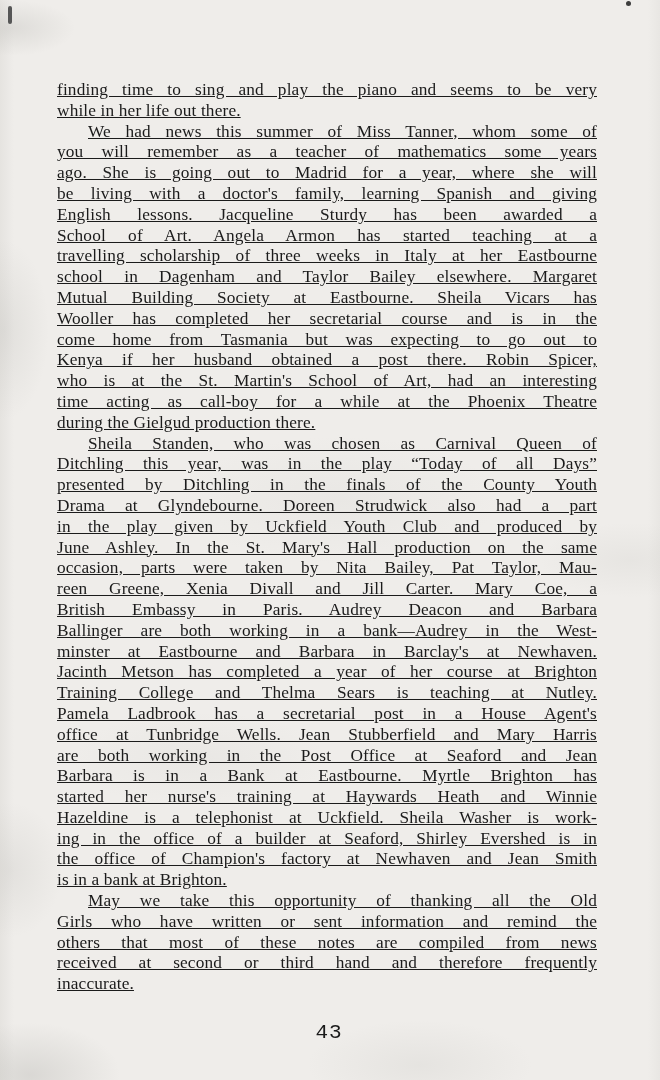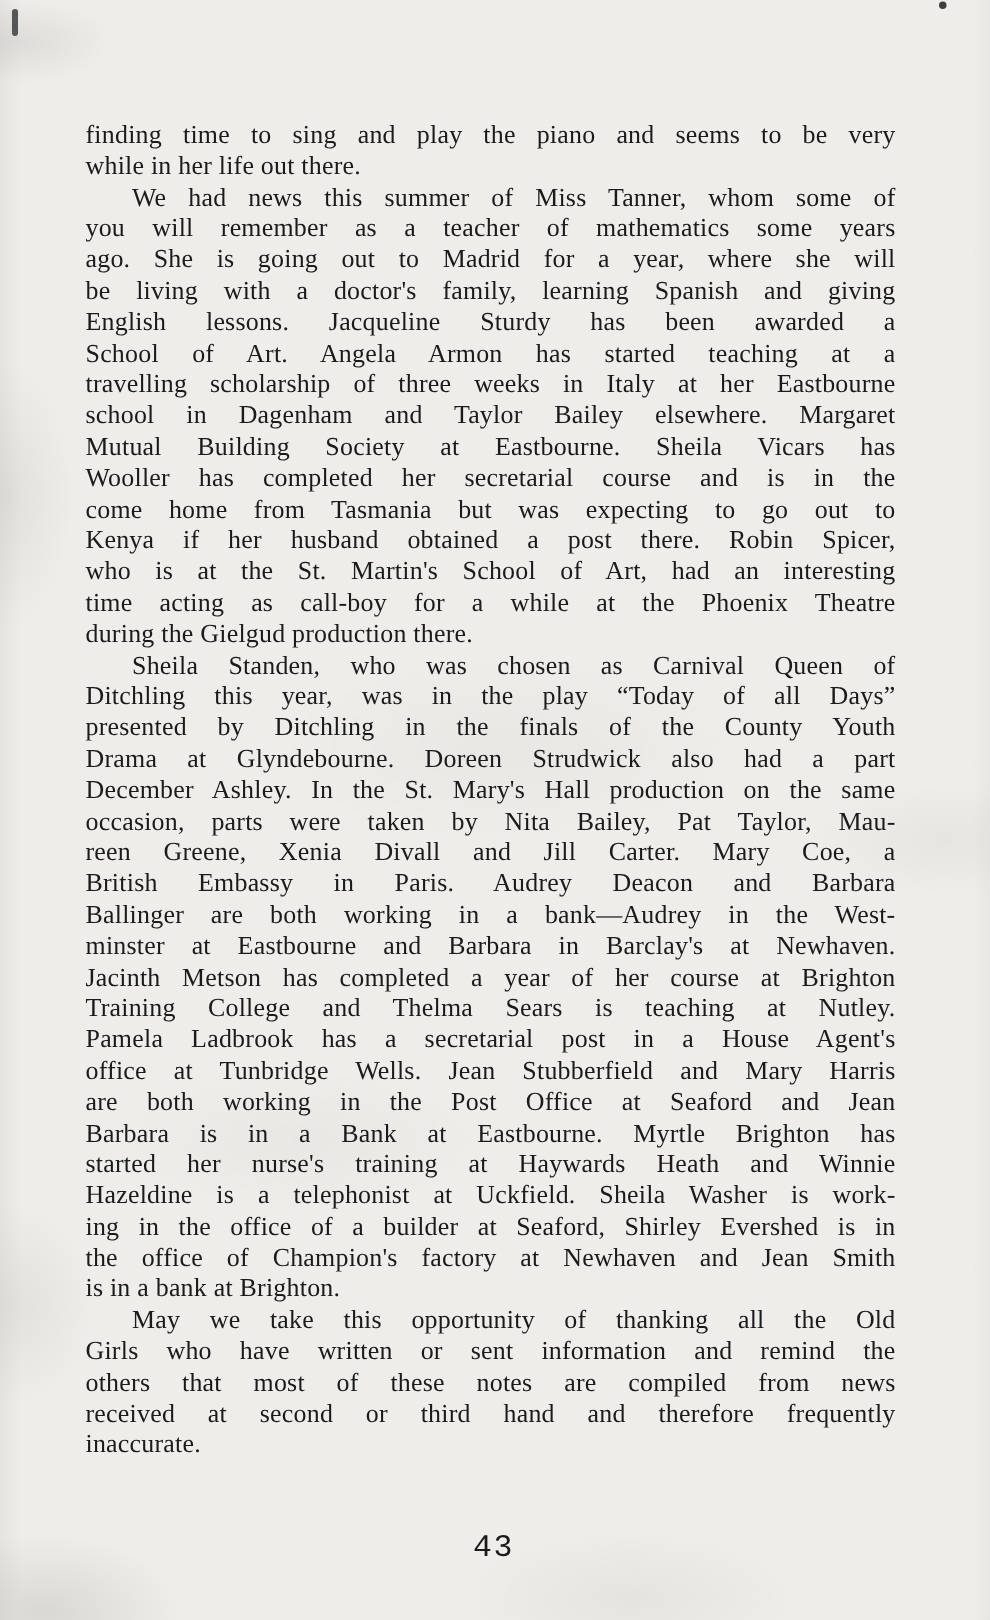--- a/index.html
+++ b/index.html
@@ -38,21 +38,21 @@
   .speck.s1{left:626px;top:1px;width:5px;height:5px;}
   .speck.s2{left:8px;top:6px;width:4px;height:18px;border-radius:2px;background:#565656;}
   .text-block{
     position:absolute;
     left:57px;top:80px;width:540px;
     color:var(--ink);
     font-size:17.3px;
     line-height:20.8px;
     letter-spacing:0.15px;
   }
-  .paragraph{margin:0;padding:0;}
+  .paragraph{margin:0;padding:0;text-decoration:underline;}
   .line{
     text-align:justify;
     text-align-last:justify;
     white-space:nowrap;
     height:20.8px;
   }
   .line.indent{padding-left:31px;}
   .line.para-end{text-align-last:left;white-space:normal;}
   .page-number{
     position:absolute;
@@ -91,21 +91,22 @@
         <div class="line">Kenya if her husband obtained a post there. Robin Spicer,</div>
         <div class="line">who is at the St. Martin's School of Art, had an interesting</div>
         <div class="line">time acting as call-boy for a while at the Phoenix Theatre</div>
         <div class="line para-end">during the Gielgud production there.</div>
       </div>
       <div class="paragraph">
         <div class="line indent">Sheila Standen, who was chosen as Carnival Queen of</div>
         <div class="line">Ditchling this year, was in the play “Today of all Days”</div>
         <div class="line">presented by Ditchling in the finals of the County Youth</div>
         <div class="line">Drama at Glyndebourne. Doreen Strudwick also had a part</div>
-        <div class="line">December Ashley. In the St. Mary's Hall production on the same</div>
+        <div class="line">in the play given by Uckfield Youth Club and produced by</div>
+        <div class="line">June Ashley. In the St. Mary's Hall production on the same</div>
         <div class="line">occasion, parts were taken by Nita Bailey, Pat Taylor, Mau-</div>
         <div class="line">reen Greene, Xenia Divall and Jill Carter. Mary Coe, a</div>
         <div class="line">British Embassy in Paris. Audrey Deacon and Barbara</div>
         <div class="line">Ballinger are both working in a bank—Audrey in the West-</div>
         <div class="line">minster at Eastbourne and Barbara in Barclay's at Newhaven.</div>
         <div class="line">Jacinth Metson has completed a year of her course at Brighton</div>
         <div class="line">Training College and Thelma Sears is teaching at Nutley.</div>
         <div class="line">Pamela Ladbrook has a secretarial post in a House Agent's</div>
         <div class="line">office at Tunbridge Wells. Jean Stubberfield and Mary Harris</div>
         <div class="line">are both working in the Post Office at Seaford and Jean</div>

